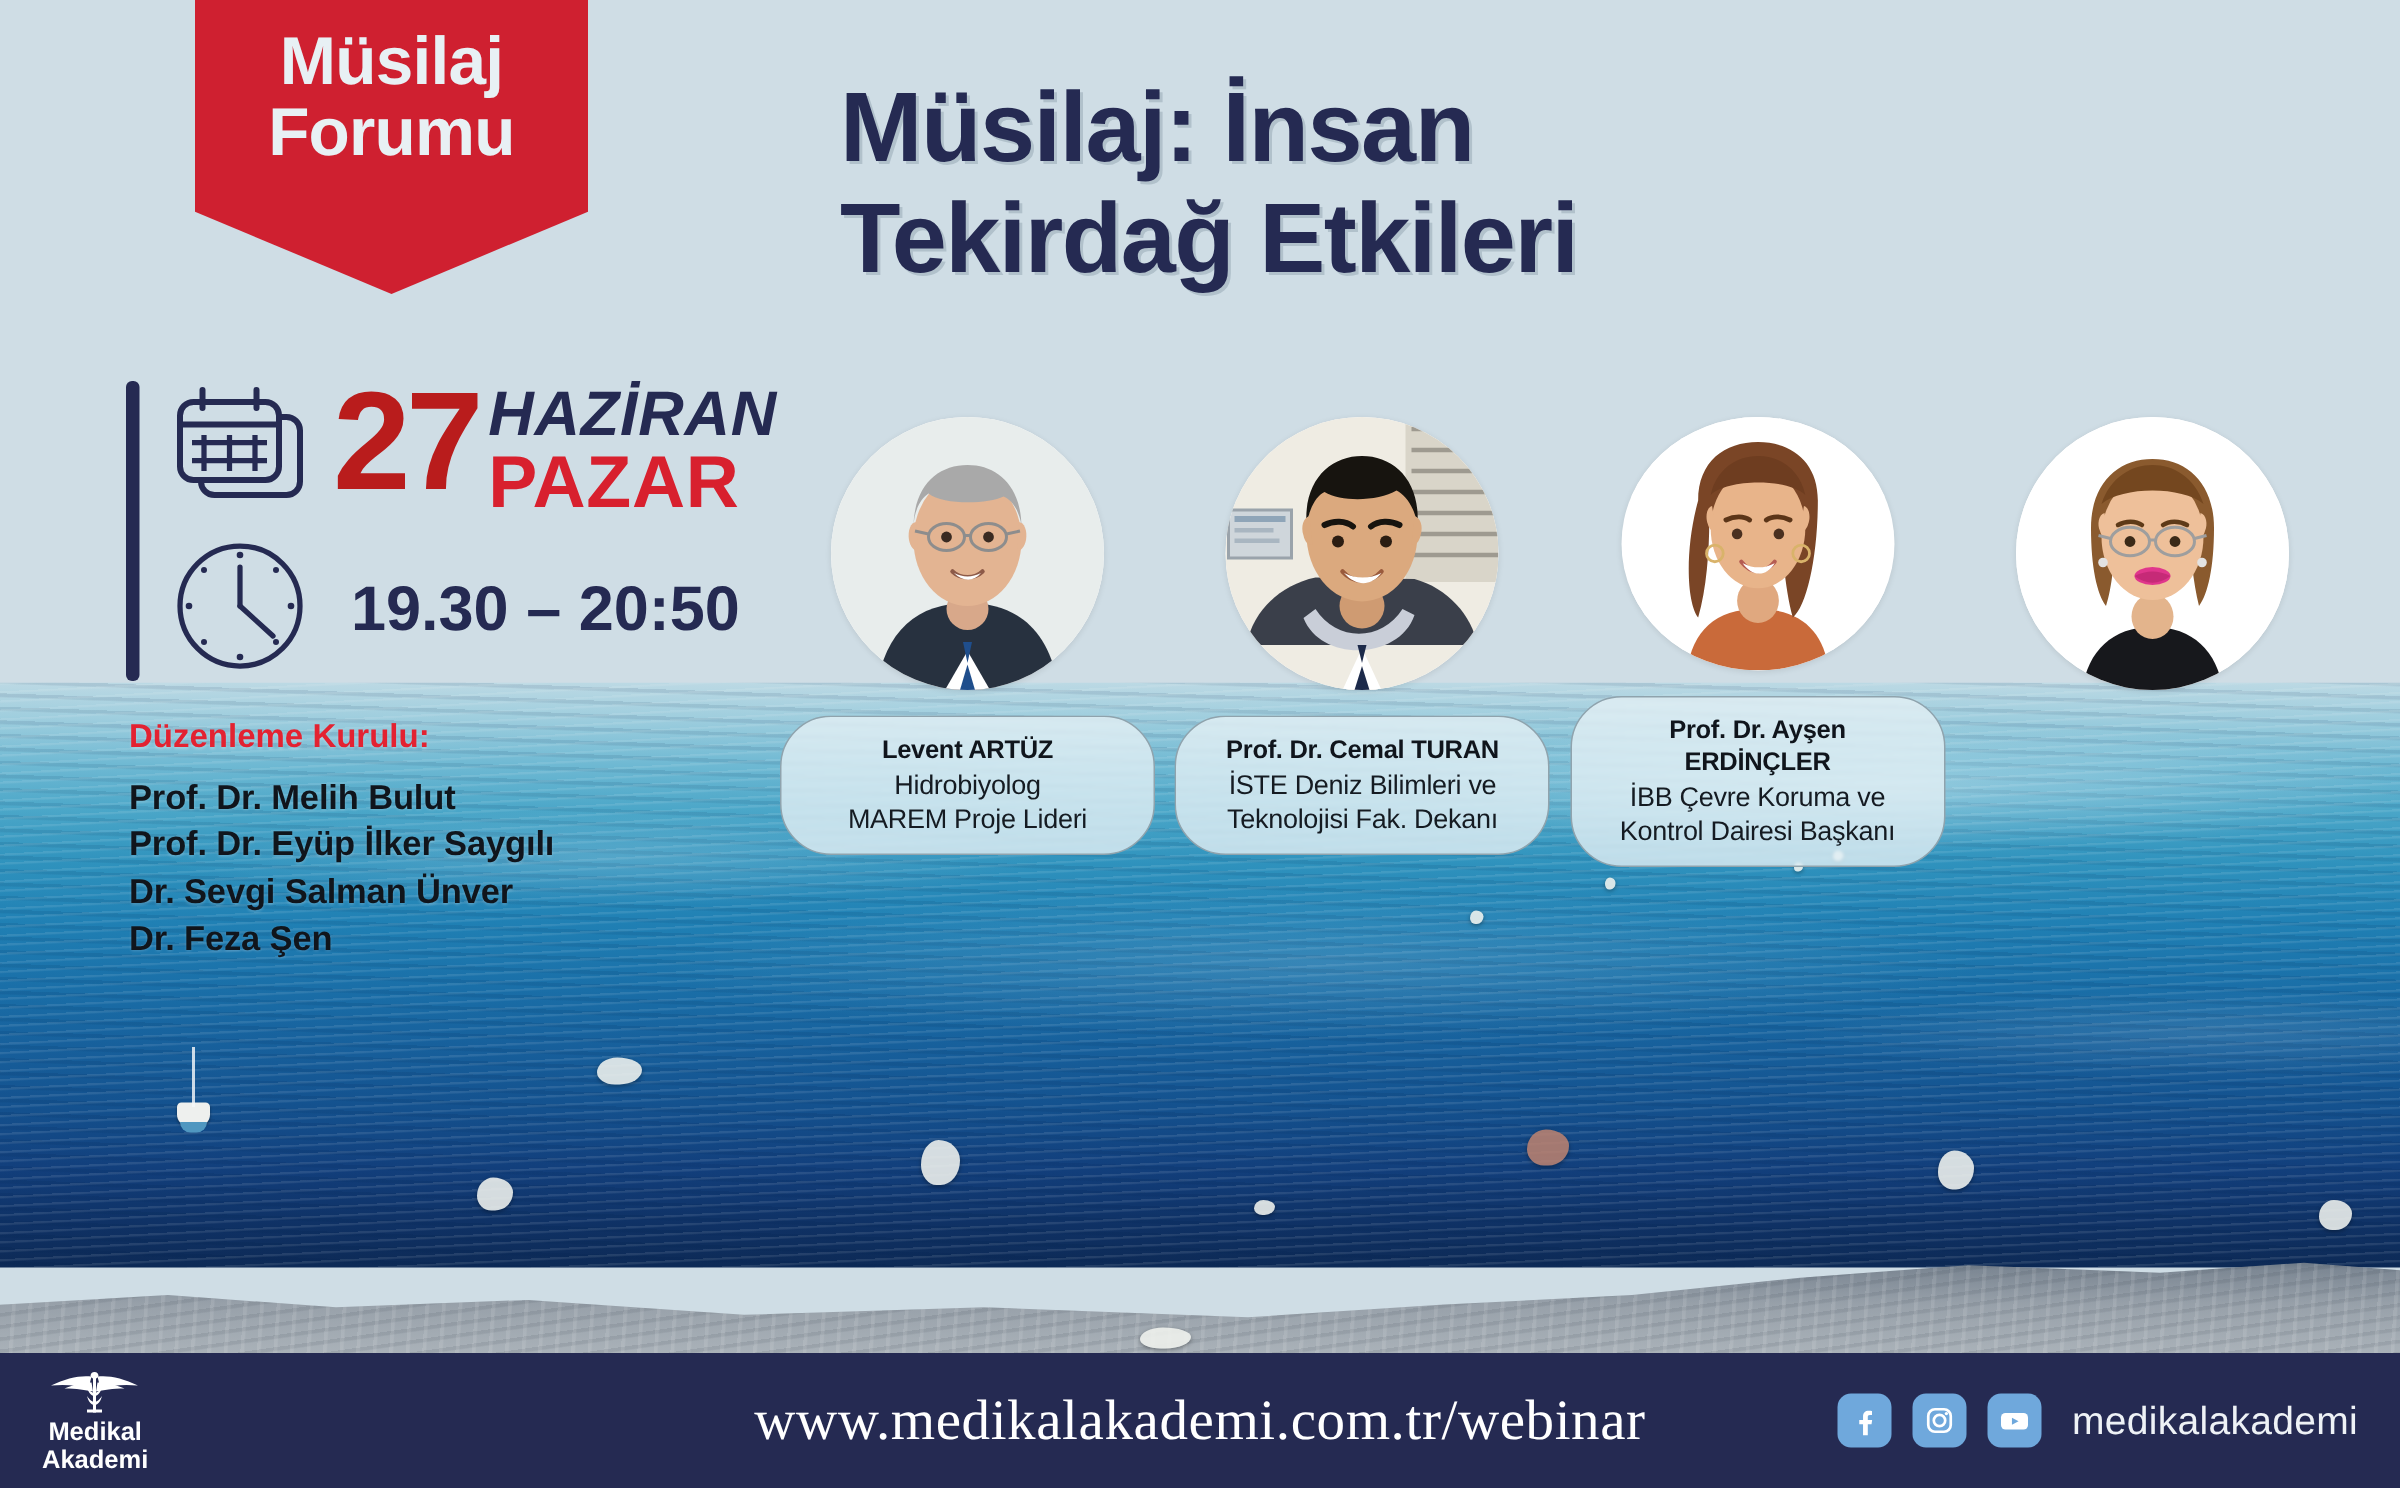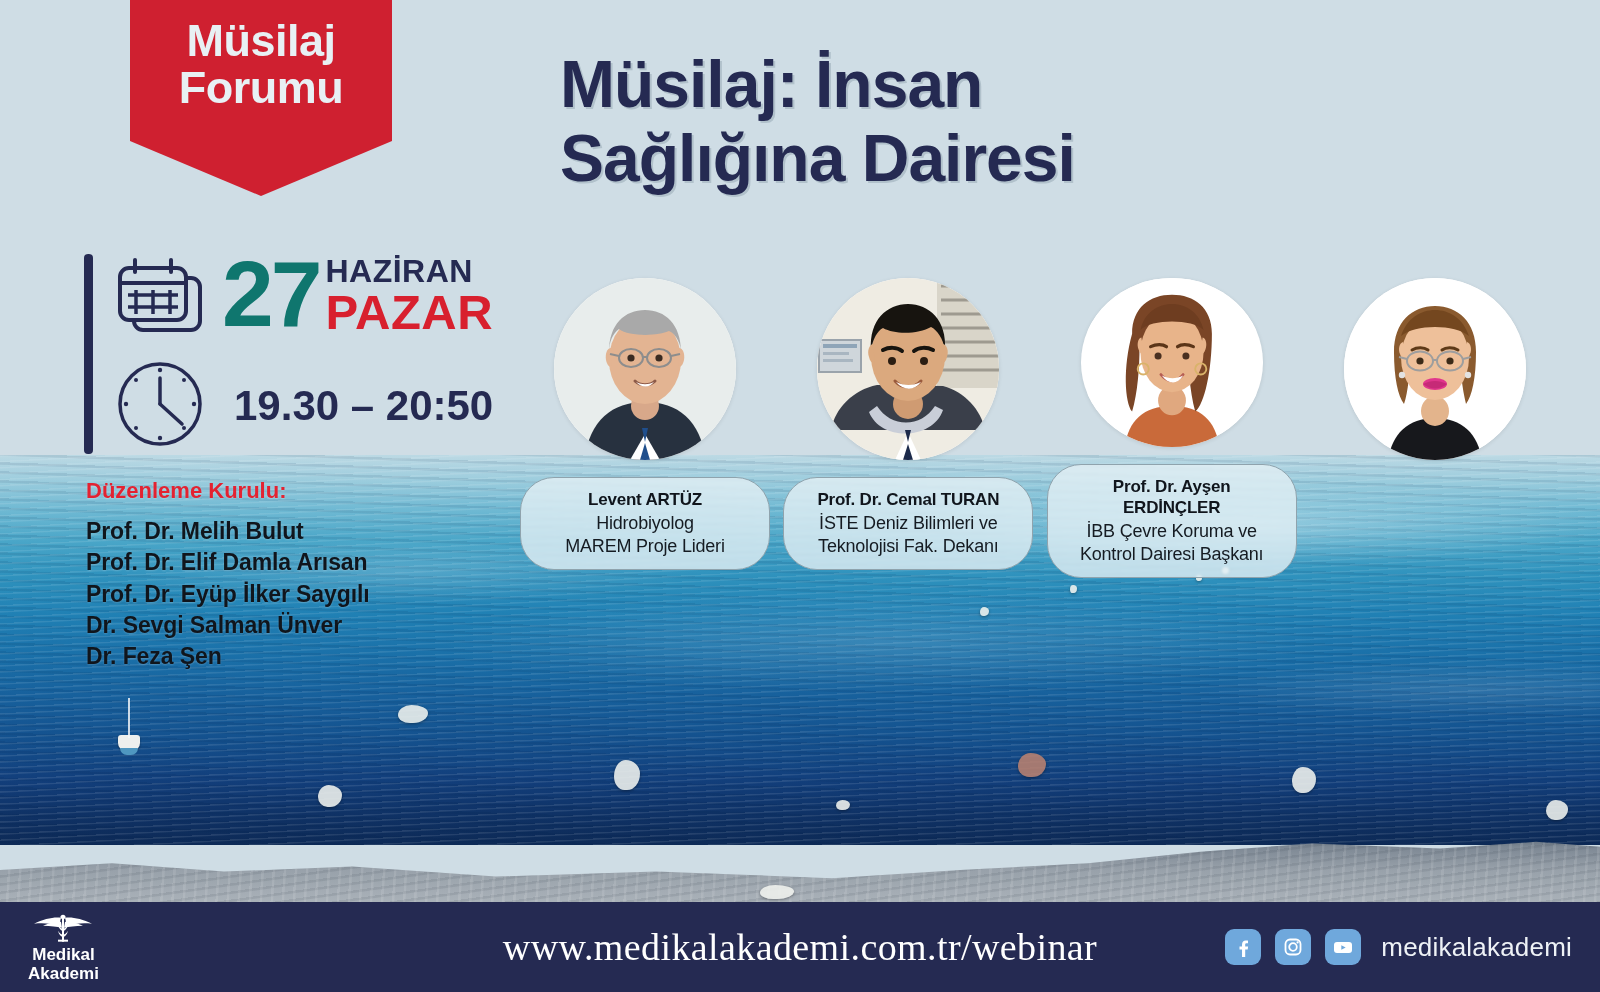--- a/index.html
+++ b/index.html
@@ -132,27 +132,28 @@
     position:absolute; left:84px; top:248px; width:420px; height:212px; z-index:5;
   }
   .vbar {
     position:absolute; left:0; top:6px; width:9px; height:200px;
     background:#252a52; border-radius:4px;
   }
   .cal-icon { position:absolute; left:30px; top:8px; width:92px; height:86px; }
   .clock-icon { position:absolute; left:30px; top:110px; width:92px; height:92px; }
   .date-text { position:absolute; left:138px; top:4px; display:flex; align-items:flex-start; }
   .day-num {
-    color:#0f766e; font-weight:bold; font-size:93px; line-height:.92;
+    color:#b91c1c; font-weight:bold; font-size:93px; line-height:.92;
     letter-spacing:-3px;
   }
   .month-wrap { margin-left:6px; padding-top:4px; }
   .month {
-    color:#252a52; font-weight:bold; font-size:32px; line-height:.95;
+    color:#252a52; font-weight:bold; font-size:42px; line-height:.95;
     letter-spacing:.5px;
+    font-style:italic;
   }
   .weekday {
     color:#d8202e; font-weight:bold; font-size:49px; line-height:.98;
     letter-spacing:.5px; margin-top:2px;
   }
   .time {
     position:absolute; left:150px; top:134px;
     color:#252a52; font-weight:bold; font-size:42px; letter-spacing:0px;
   }
 
@@ -254,21 +255,21 @@
     </div>
   </div>
 
   <div class="pennant">
     <div class="pennant-line">Müsilaj</div>
     <div class="pennant-line">Forumu</div>
   </div>
 
   <div class="title-block">
     <div class="title-line">Müsilaj: İnsan</div>
-    <div class="title-line">Sağlığına Dairesi</div>
+    <div class="title-line">Tekirdağ Etkileri</div>
   </div>
 
   <div class="datetime">
     <div class="vbar"></div>
 
     <svg class="cal-icon" viewBox="0 0 92 86">
       <rect x="20" y="22" width="66" height="52" rx="9" fill="none" stroke="#252a52" stroke-width="4"></rect>
       <rect x="6" y="12" width="66" height="52" rx="9" fill="#cfdde5" stroke="#252a52" stroke-width="4"></rect>
       <line x1="6" y1="27" x2="72" y2="27" stroke="#252a52" stroke-width="4"></line>
       <line x1="21" y1="4" x2="21" y2="16" stroke="#252a52" stroke-width="4" stroke-linecap="round"></line>
@@ -300,21 +301,20 @@
         <div class="month">HAZİRAN</div>
         <div class="weekday">PAZAR</div>
       </div>
     </div>
     <div class="time">19.30 – 20:50</div>
   </div>
 
   <div class="committee">
     <div class="committee-title">Düzenleme Kurulu:</div>
     <div class="committee-name">Prof. Dr. Melih Bulut</div>
-    <div class="committee-name">Prof. Dr. Elif Damla Arısan</div>
     <div class="committee-name">Prof. Dr. Eyüp İlker Saygılı</div>
     <div class="committee-name">Dr. Sevgi Salman Ünver</div>
     <div class="committee-name">Dr. Feza Şen</div>
   </div>
 
   <div class="speakers">
 
     <div class="speaker">
       <div class="avatar">
         <svg viewBox="0 0 182 182">

